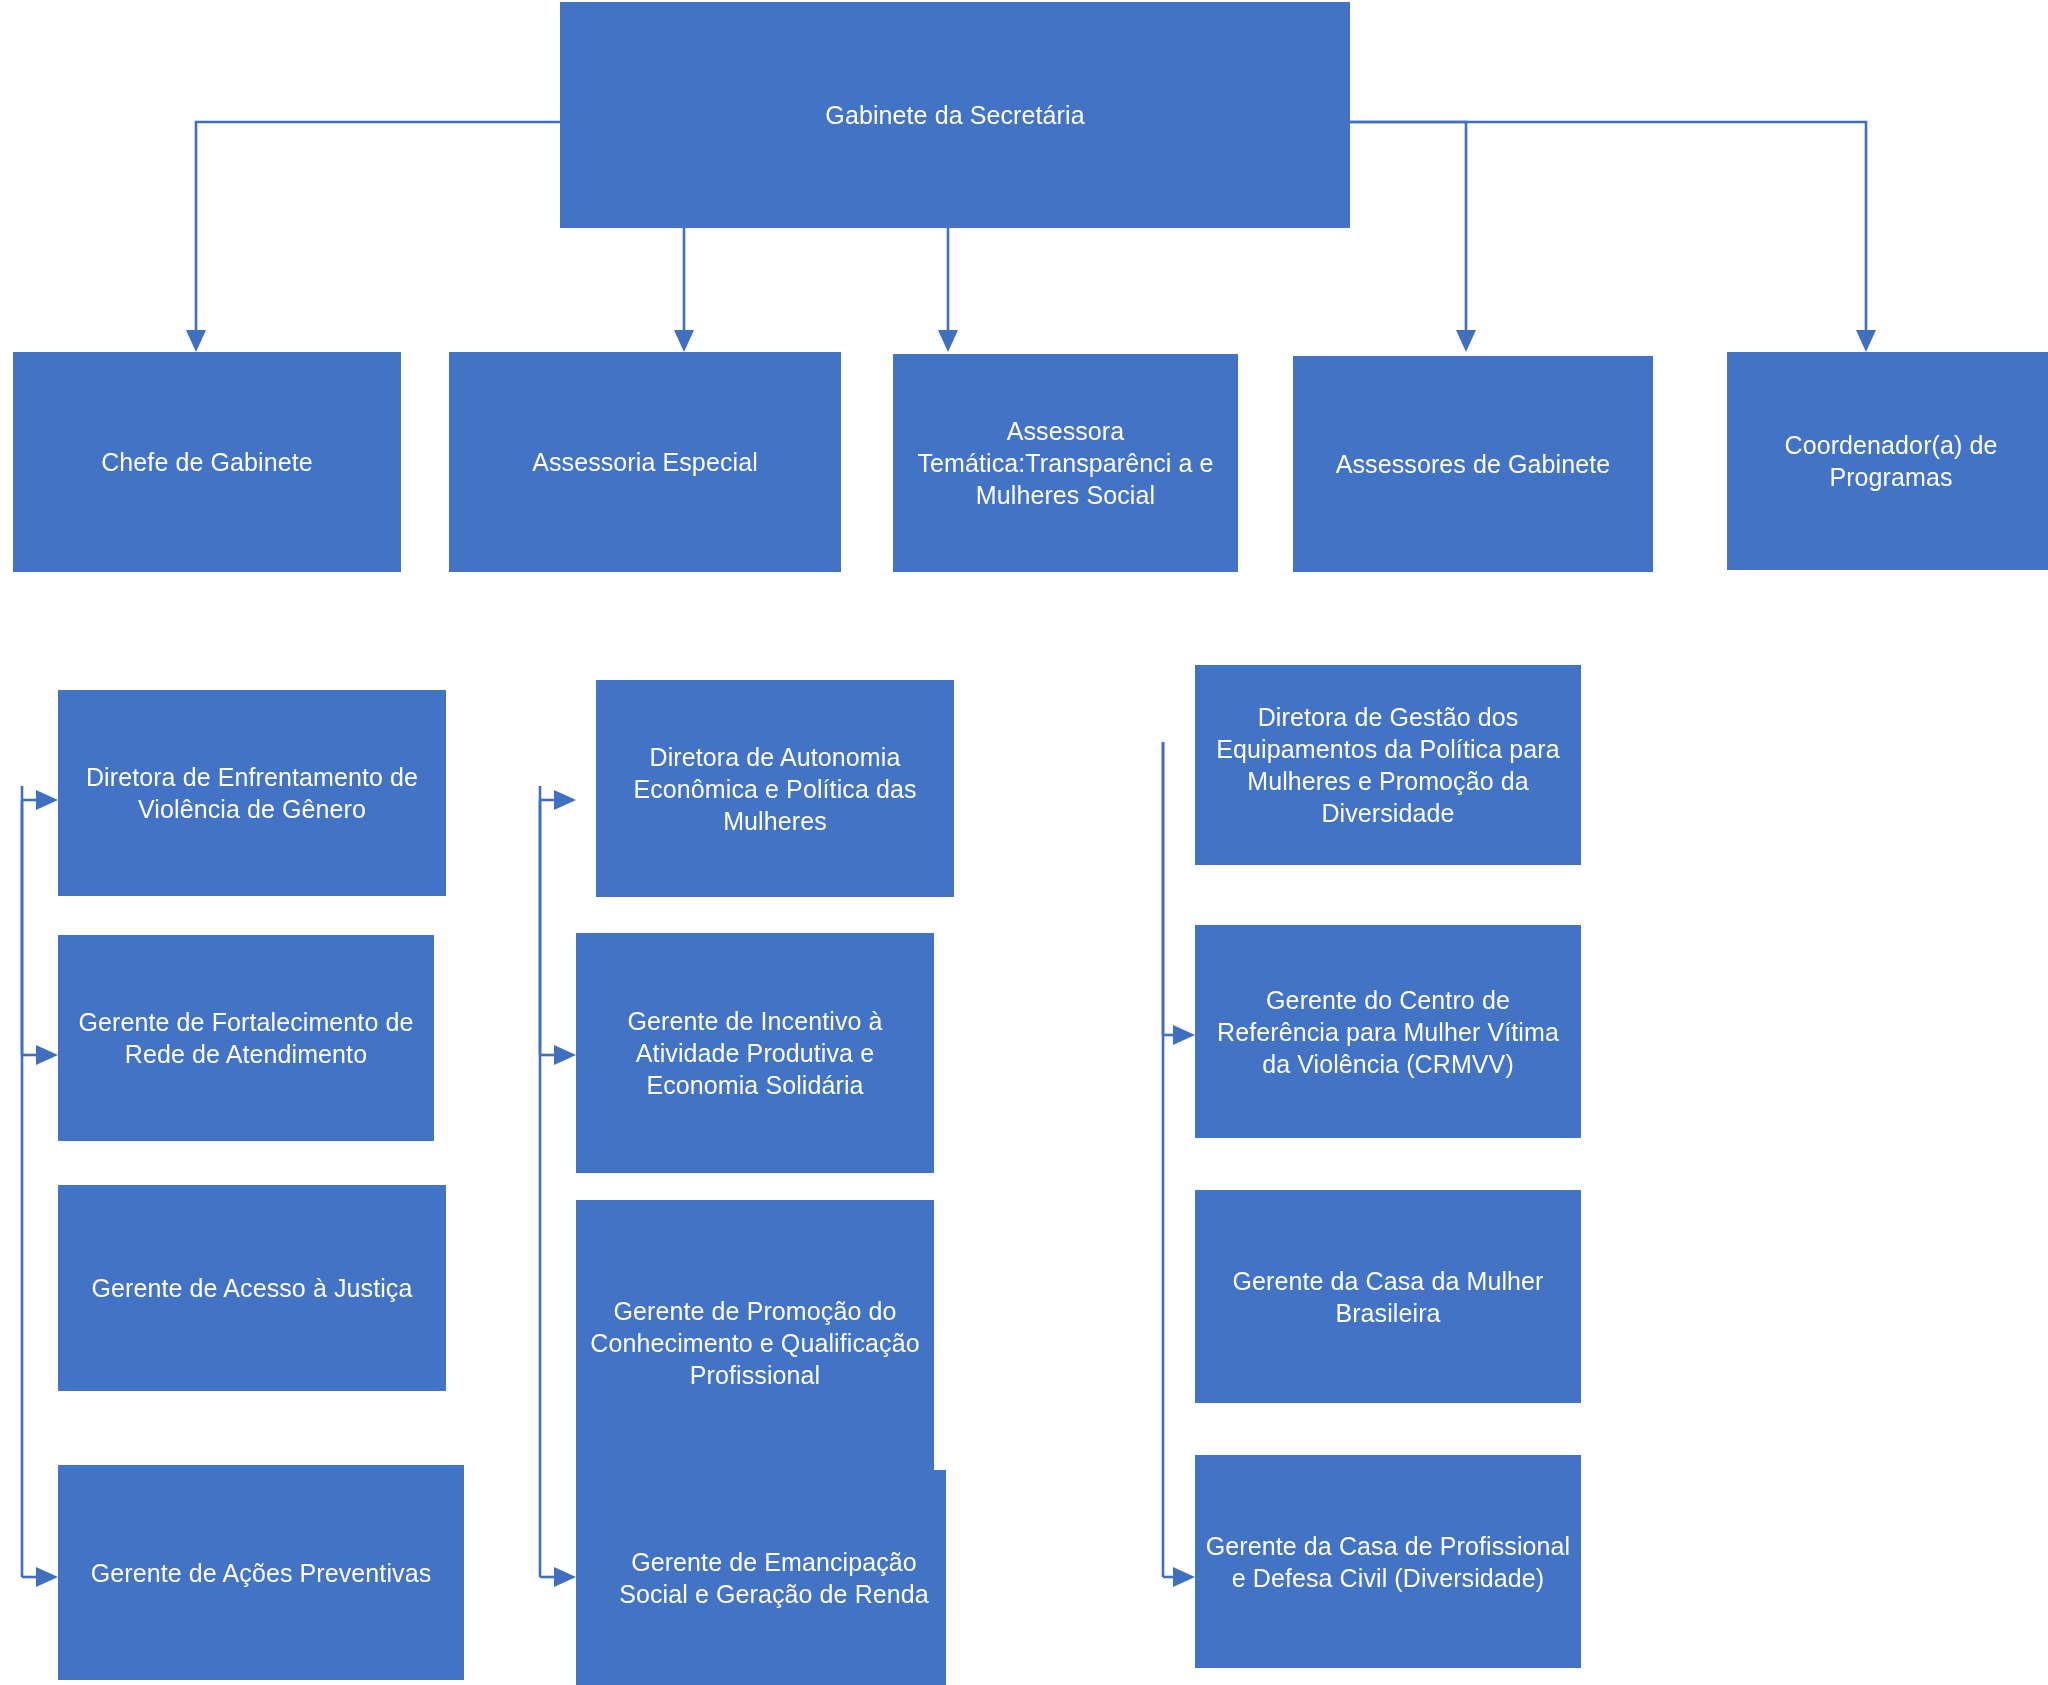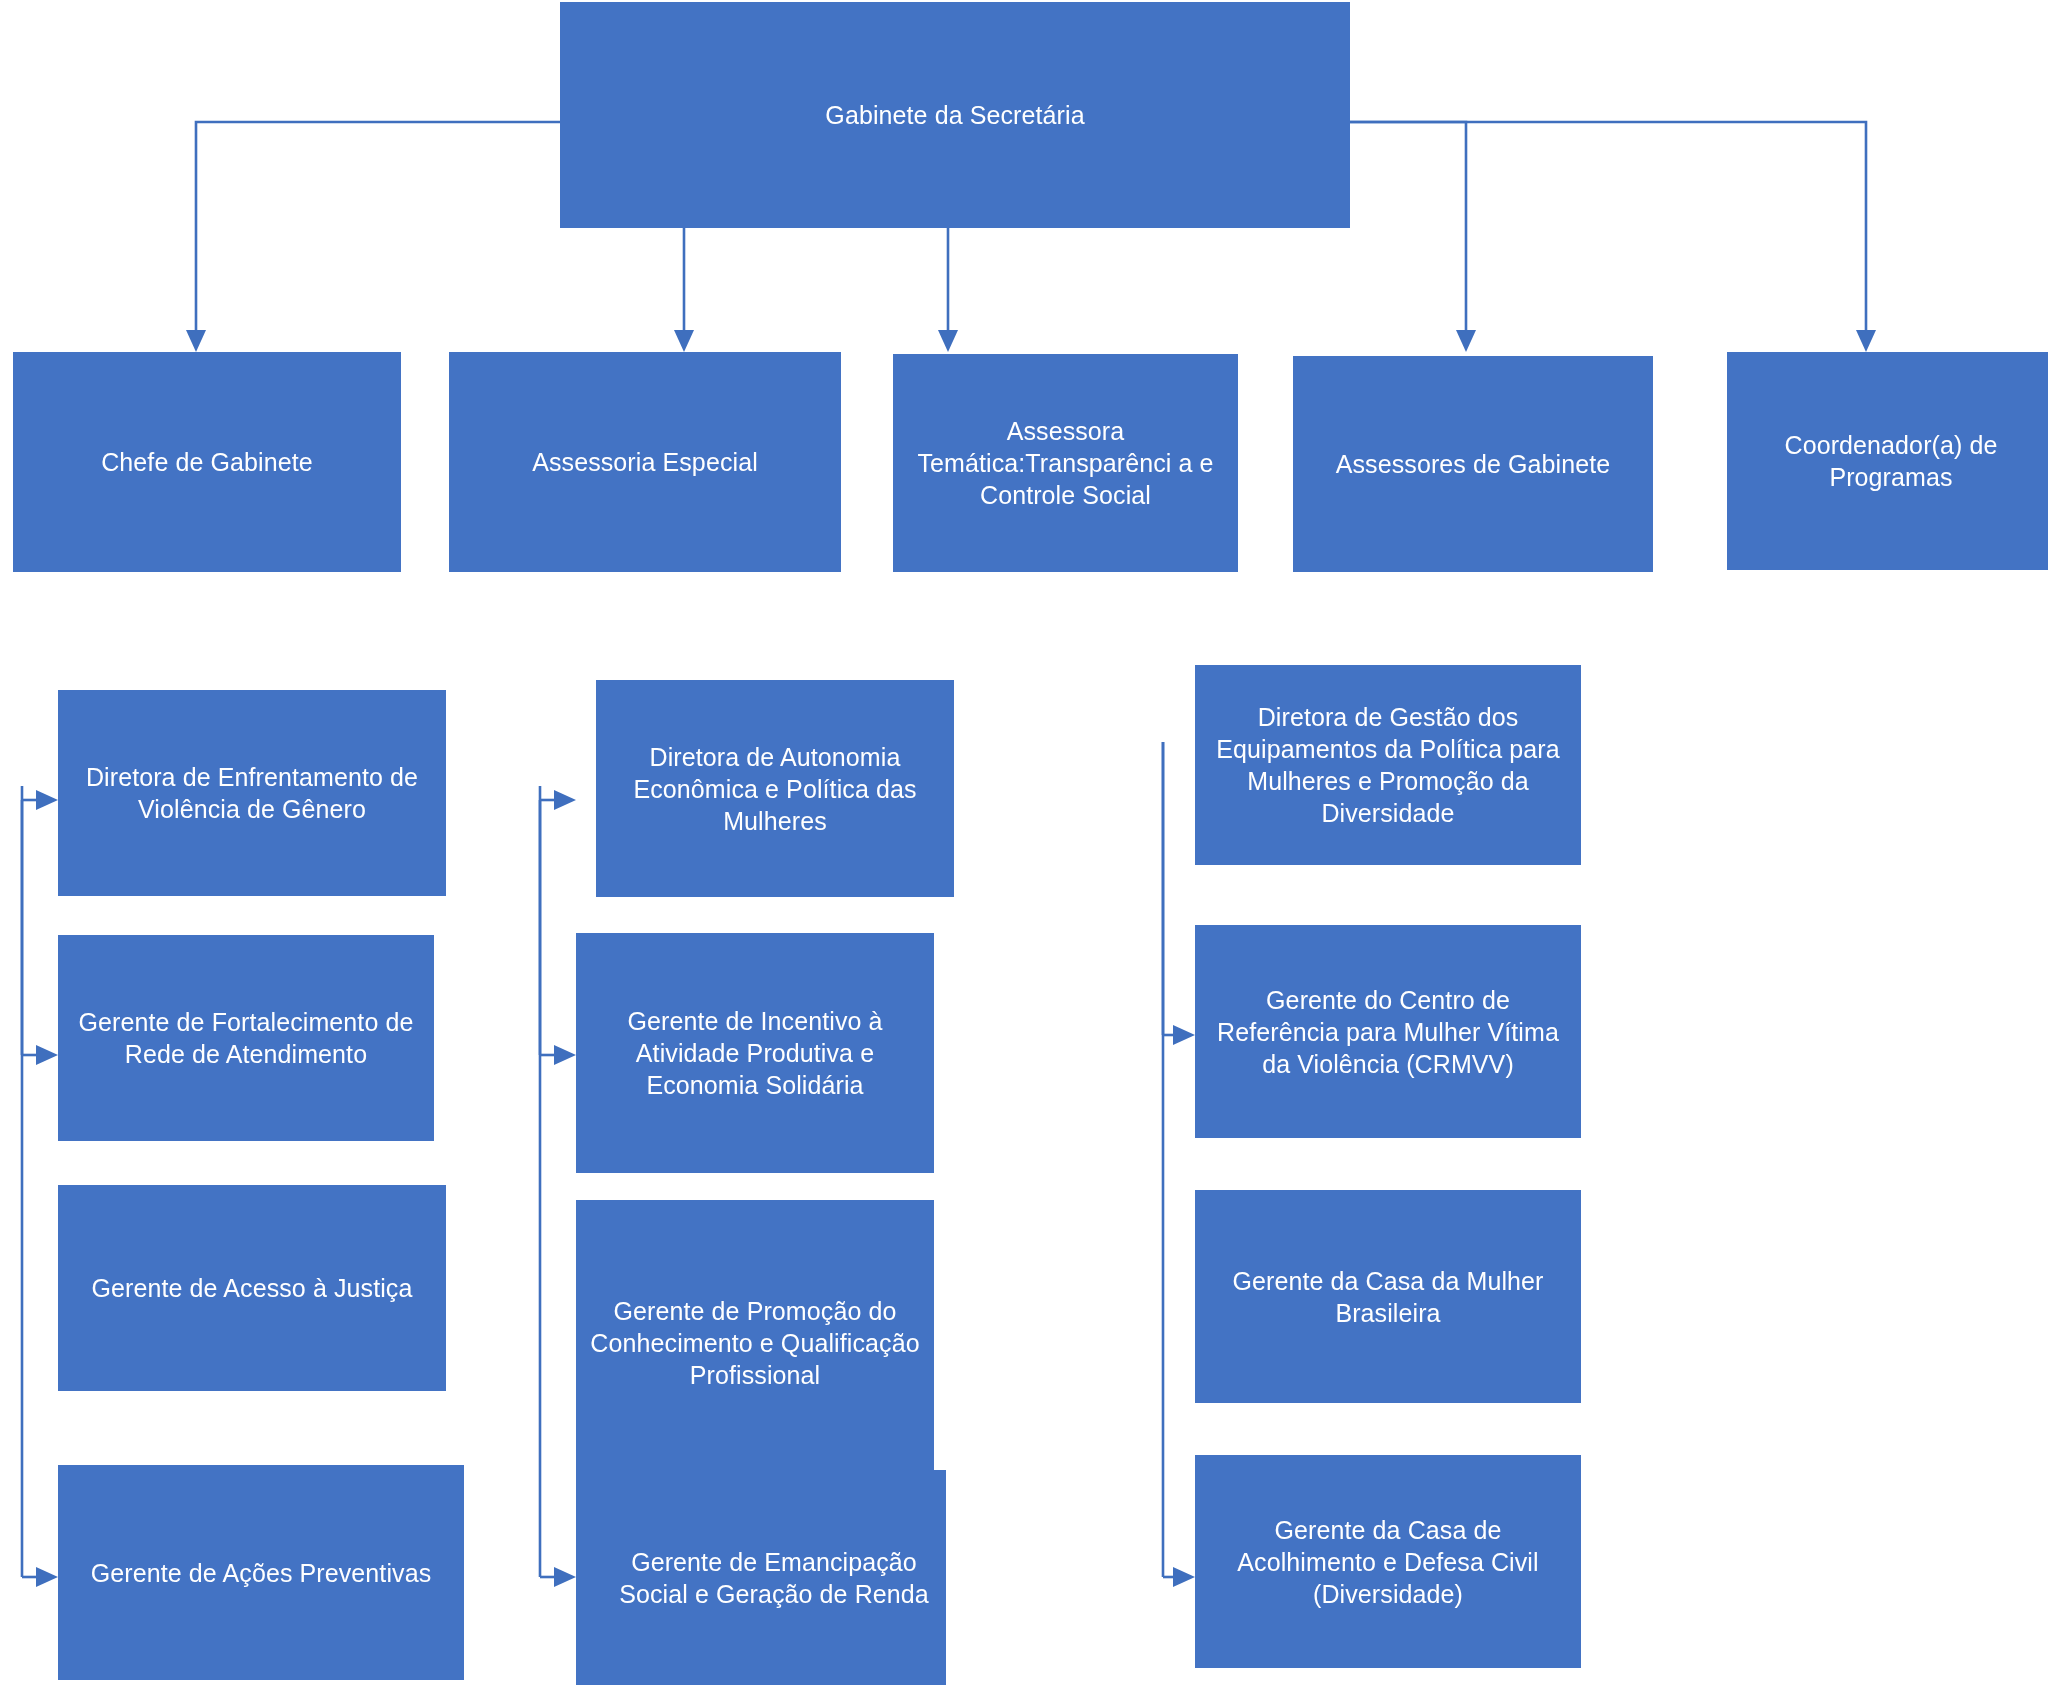--- a/index.html
+++ b/index.html
@@ -123,21 +123,21 @@
     <span>Gabinete da Secretária</span>
   </div>
 
   <div class="node" style="left:13px; top:352px; width:388px; height:220px;">
     <span>Chefe de Gabinete</span>
   </div>
   <div class="node" style="left:449px; top:352px; width:392px; height:220px;">
     <span>Assessoria Especial</span>
   </div>
   <div class="node" style="left:893px; top:354px; width:345px; height:218px;">
-    <span>Assessora Temática:Transparênci a e Controle Social</span>
+    <span>Assessora Temática:Transparênci a e Mulheres Social</span>
   </div>
   <div class="node" style="left:1293px; top:356px; width:360px; height:216px;">
     <span>Assessores de Gabinete</span>
   </div>
   <div class="node" style="left:1707px; top:352px; width:328px; height:218px;margin-left:20px;">
     <span>Coordenador(a) de Programas</span>
   </div>
 
   <div class="node" style="left:58px; top:690px; width:388px; height:206px;">
     <span>Diretora de Enfrentamento de Violência de Gênero</span>
@@ -168,16 +168,16 @@
   <div class="node" style="left:1195px; top:925px; width:386px; height:213px;">
     <span>Gerente do Centro de Referência para Mulher Vítima da Violência (CRMVV)</span>
   </div>
   <div class="node" style="left:1195px; top:665px; width:386px; height:200px;">
     <span>Diretora de Gestão dos Equipamentos da Política para Mulheres e Promoção da Diversidade</span>
   </div>
   <div class="node" style="left:1195px; top:1190px; width:386px; height:213px;">
     <span>Gerente da Casa da Mulher Brasileira</span>
   </div>
   <div class="node" style="left:1195px; top:1455px; width:386px; height:213px;">
-    <span>Gerente da Casa de Acolhimento e Defesa Civil (Diversidade)</span>
+    <span>Gerente da Casa de Profissional e Defesa Civil (Diversidade)</span>
   </div>
 
 </div>
 
 </body></html>

